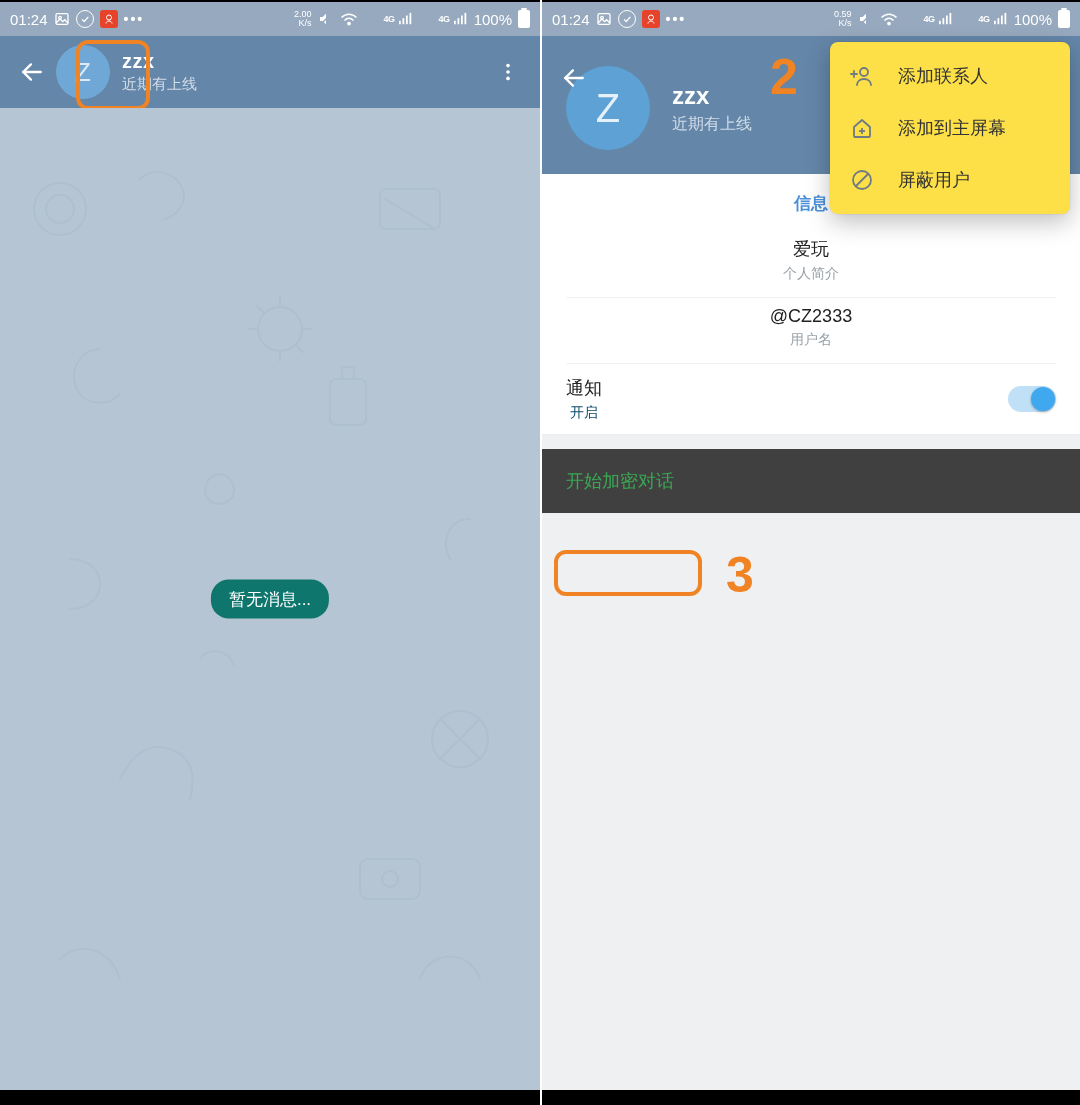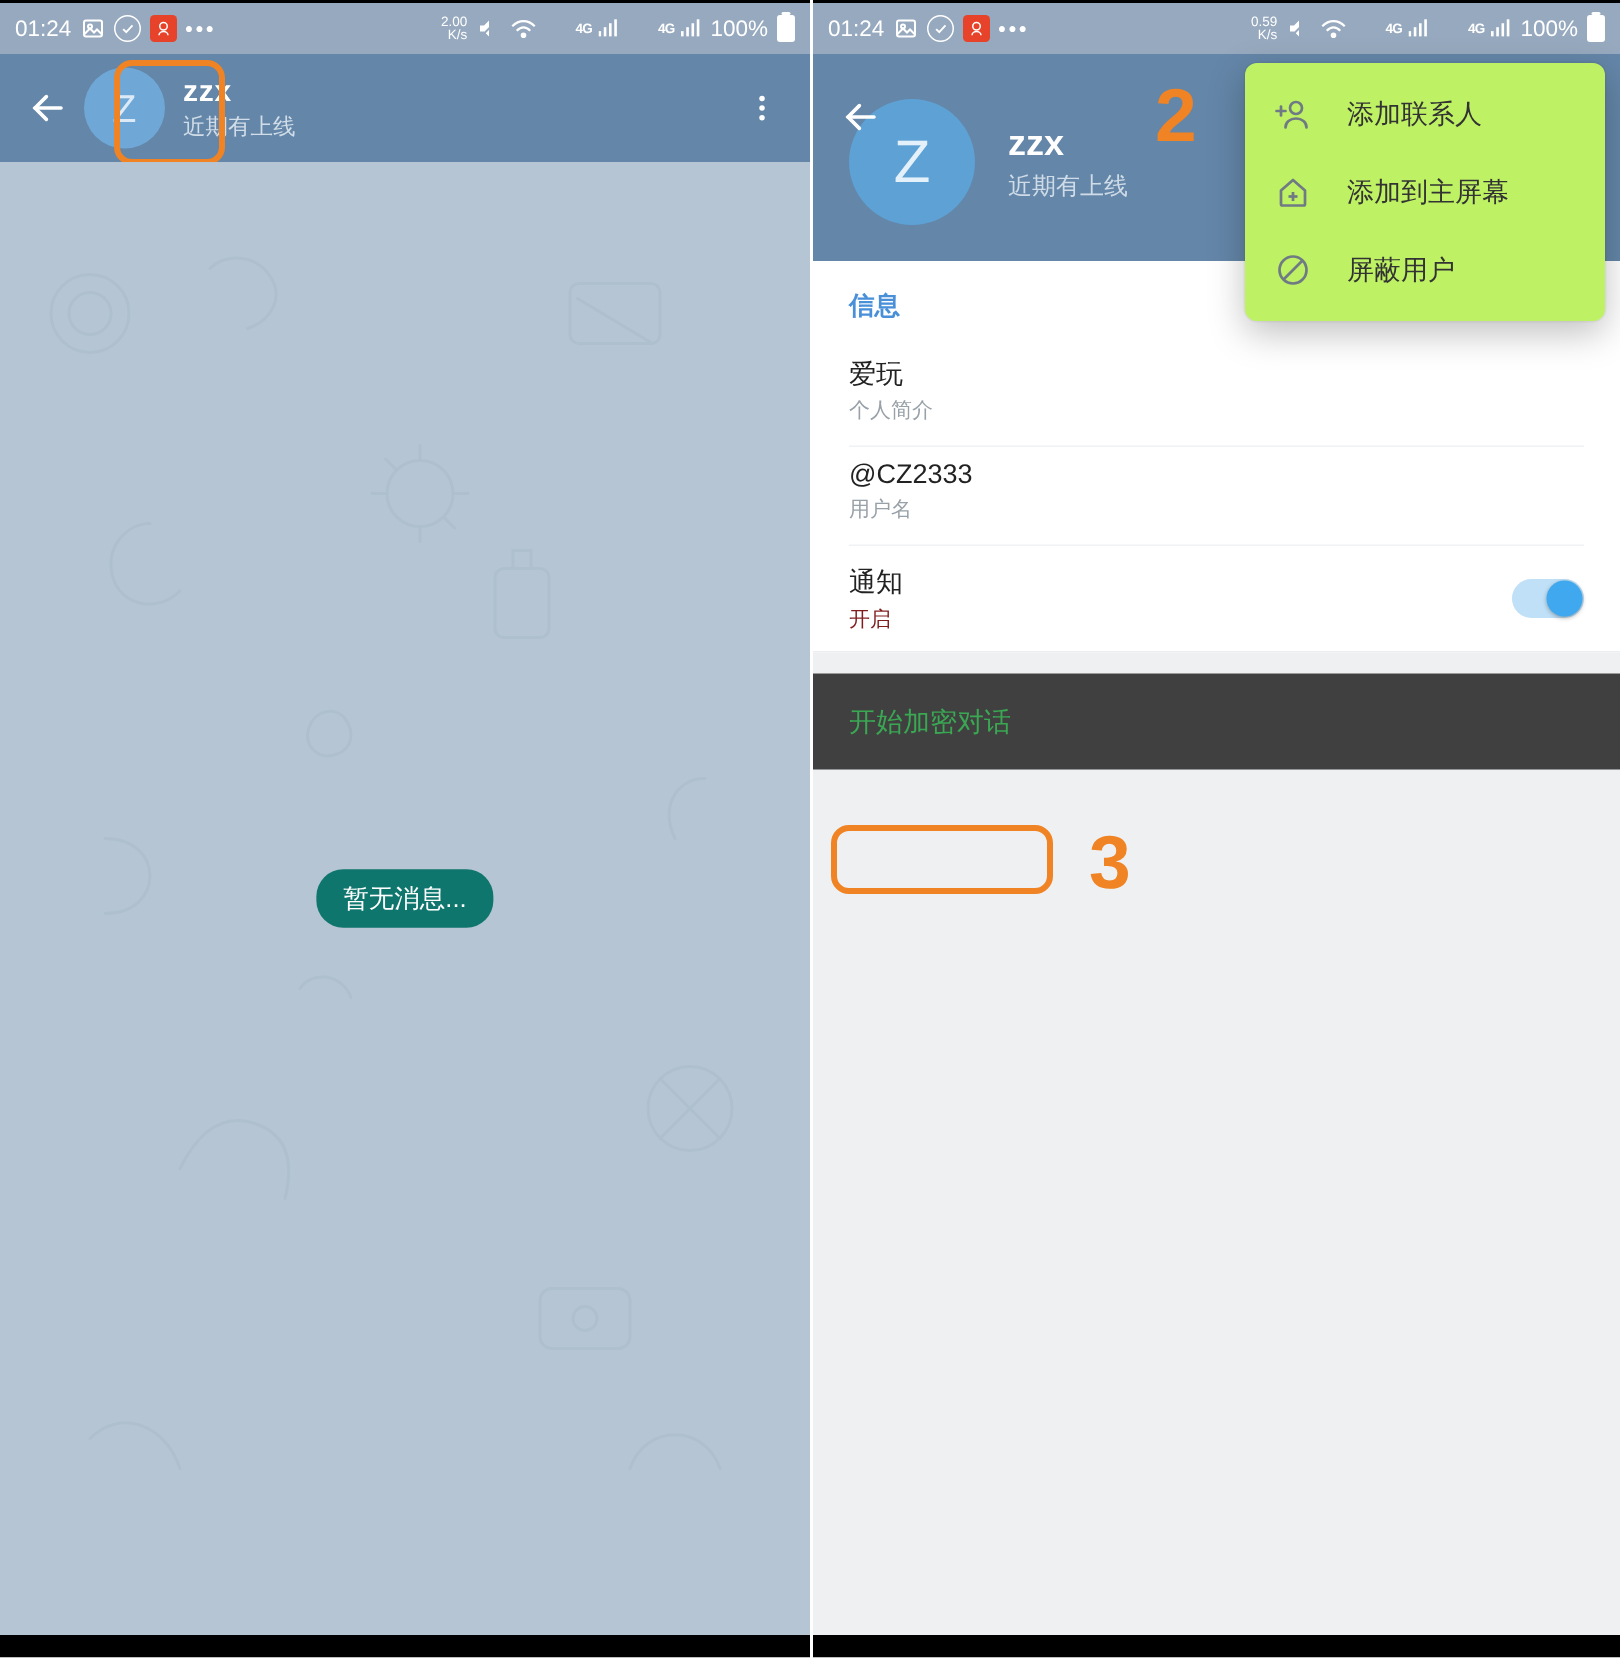--- a/index.html
+++ b/index.html
@@ -139,51 +139,52 @@
     display:flex; align-items:center; justify-content:center;
     color:#e4f0fa; font-size: 40px; font-weight:500;
   }
   .profile-title { margin-left: 22px; color:#fff; }
   .profile-title .nm { font-size: 24px; font-weight:700; }
   .profile-title .st { font-size: 16px; color:#cfdce8; margin-top:4px; }
   
   .menu {
     position:absolute; right:10px; top:42px;
     width: 240px;
-    background:#bef264;
+    background:#fde047;
     border-radius: 8px;
     box-shadow: 0 8px 24px rgba(0,0,0,0.25), 0 0 0 1px rgba(0,0,0,0.04);
     padding: 8px 0;
     z-index: 20;
   }
   .menu-item {
     display:flex; align-items:center;
     padding: 14px 20px;
     gap: 24px;
     cursor:pointer;
     font-size: 18px;
     color:#333;
   }
   .menu-item .mi-icon { width:24px; height:24px; color:#6f7a84; display:flex; align-items:center; justify-content:center;}
   
   .section {
     background:#fff; padding: 18px 24px 8px 24px;
     border-bottom: 1px solid #eceef0;
+    text-align: center;
   }
   .section-title { color:#4a90d9; font-size:17px; font-weight:600; margin-bottom: 14px; }
   .info-row { padding: 8px 0 14px 0; border-bottom: 1px solid #f0f2f4; }
   .info-row:last-child { border-bottom:none;}
   .info-val { font-size:18px; color:#222; }
   .info-lab { font-size:14px; color:#98a1a8; margin-top:4px; }
   .notif-row {
     display:flex; align-items:center; justify-content:space-between;
     padding: 12px 0 4px 0;
   }
   .notif-txt .nt-title { font-size:18px; color:#222; }
-  .notif-txt .nt-sub { font-size:14px; color:#7f1d1d; margin-top:4px;}
+  .notif-txt .nt-sub { font-size:14px; color:#0c4a6e; margin-top:4px;}
   .switch {
     width:48px; height:26px; border-radius:13px; background:#bfe0f7; position:relative; cursor:pointer;
   }
   .switch .knob {
     position:absolute; right:1px; top:1px; width:24px; height:24px; border-radius:50%;
     background:#3fa8ef; box-shadow:0 1px 3px rgba(0,0,0,0.3);
   }
   .gap { height: 14px; background:#eef0f2; }
   .action-row {
     background:#404040; padding: 20px 24px; font-size:18px; color:#3aa853;

